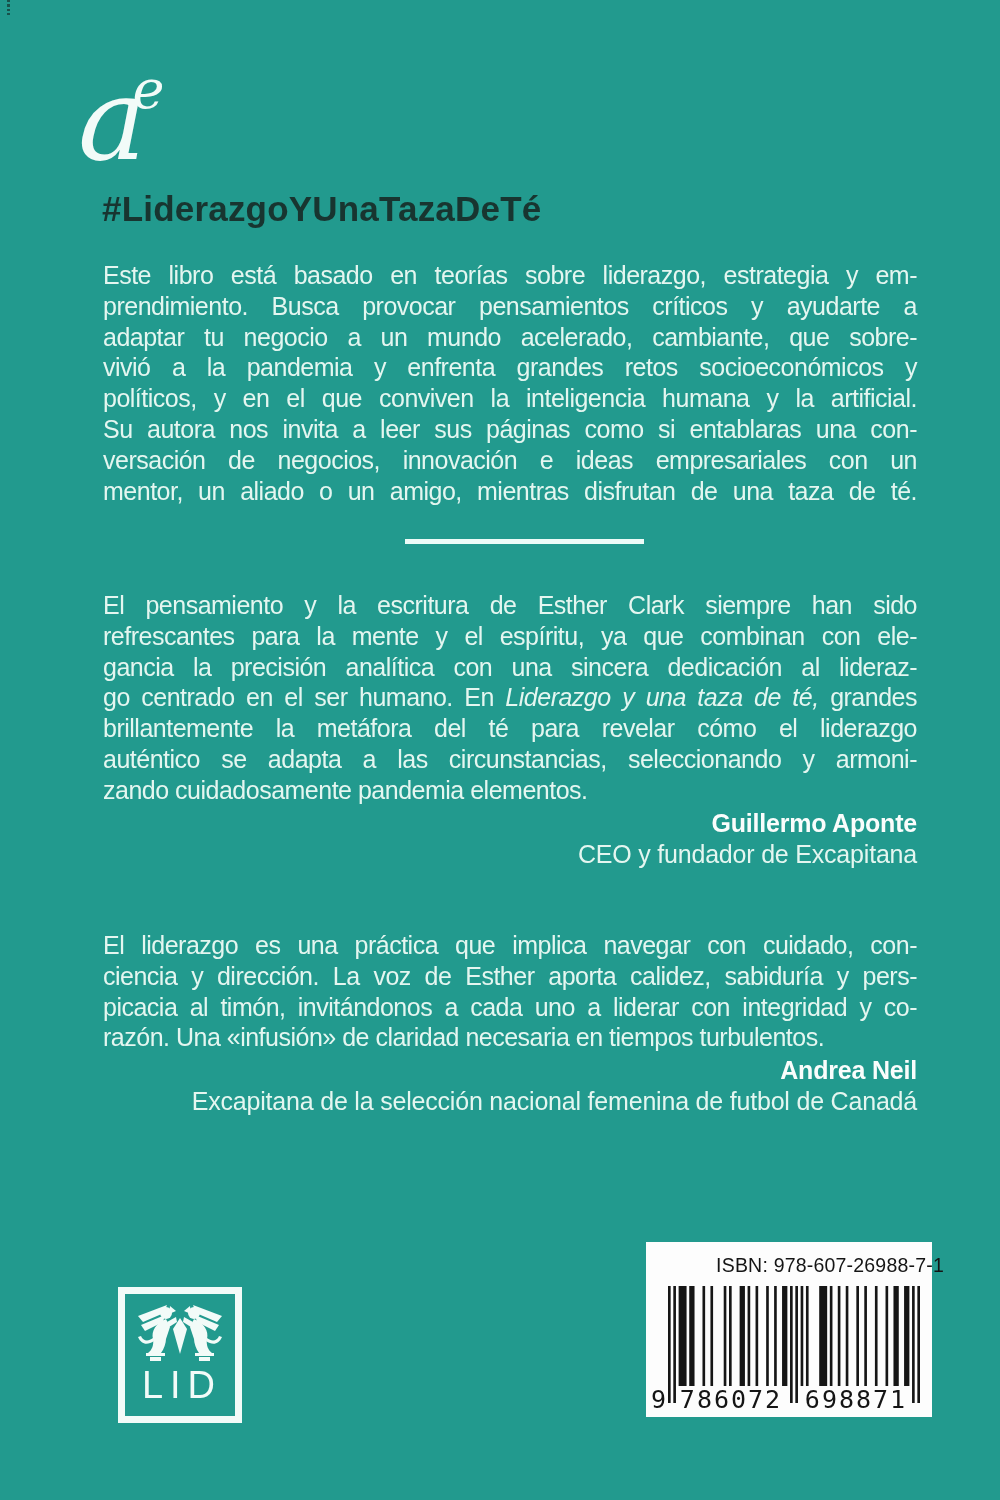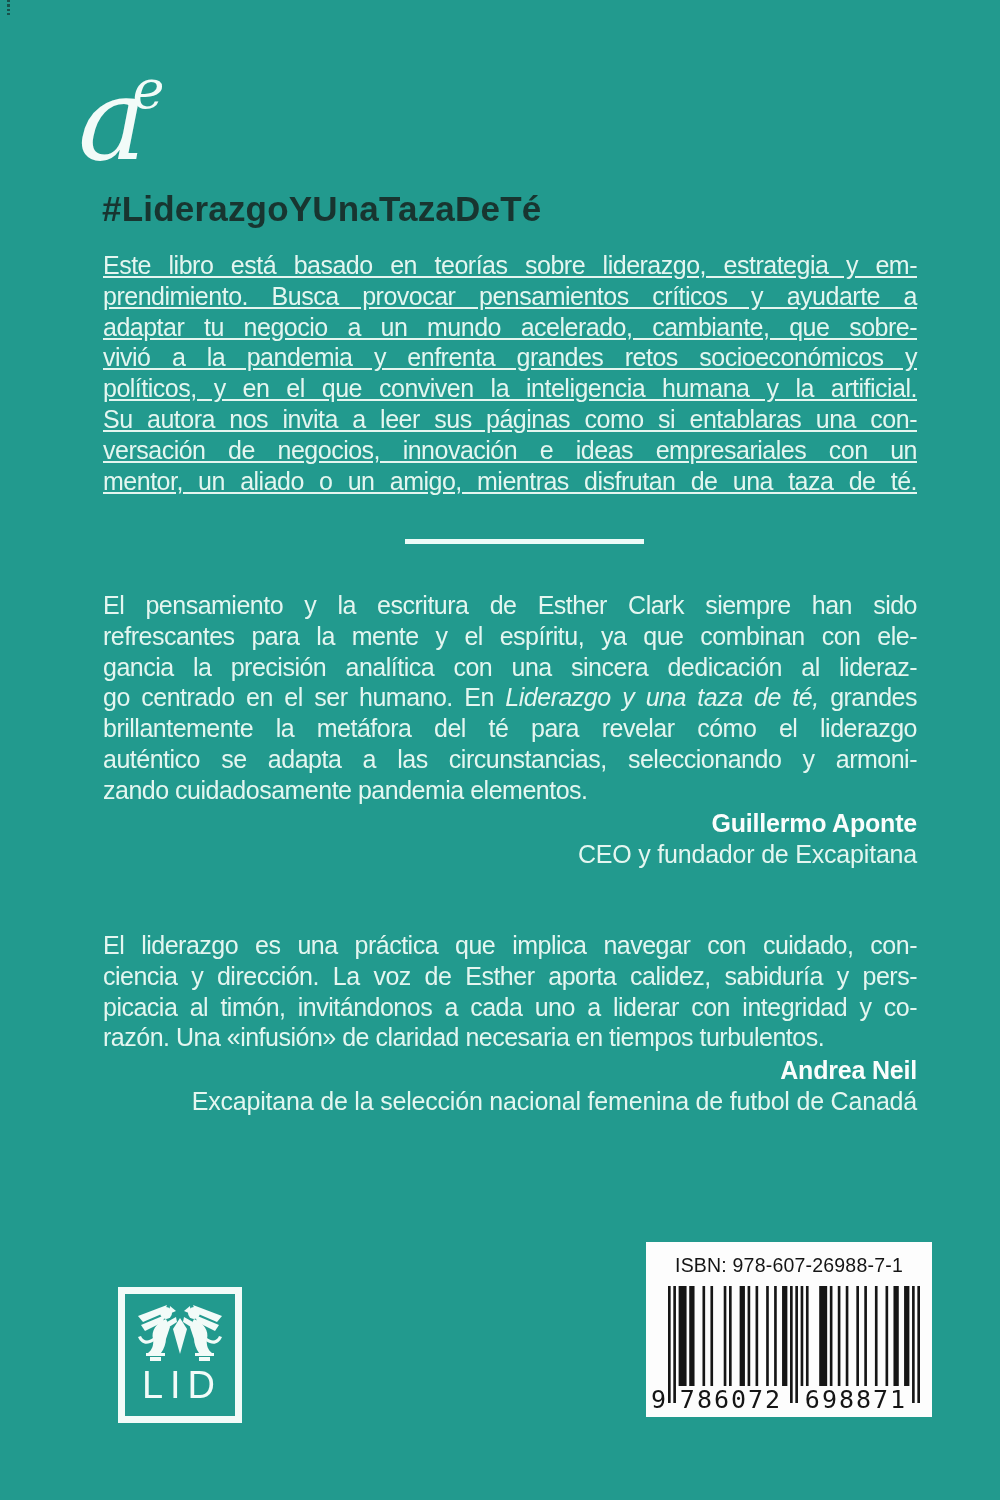--- a/index.html
+++ b/index.html
@@ -23,34 +23,34 @@
   
   .para,.attr{position:absolute;left:103px;width:814px;font-size:25px;line-height:30.8px;
     color:#e4f6f0;}
   .para{letter-spacing:-.5px;}
   .para .ln{white-space:nowrap;text-align:justify;text-align-last:justify;text-justify:inter-word;}
   .para .ln.nj{text-align:left;text-align-last:left;}
   .attr{letter-spacing:-.2px;}
   .attr .ln{white-space:nowrap;text-align:center;text-align-last:right;}
   .attr .ln.b{font-weight:bold;color:#fafdfc;}
   .it{font-style:italic;}
-  #synopsis{top:250px;text-decoration:underline;}
+  #synopsis{top:260px;}
   .divider{position:absolute;left:405px;top:539px;width:239px;height:5px;background:#ecfbf7;}
   #quote1{top:590px;}
   #attr1{top:808px;}
   #quote2{top:930px;}
   #attr2{top:1055px;}
   
   .lid{position:absolute;left:118px;top:1287px;width:110px;height:122px;
     border:7px solid #f2fbf8;text-align:center;}
   .lid svg{position:absolute;left:0;top:0;width:110px;height:122px;}
   
   .isbn-panel{position:absolute;left:646px;top:1242px;width:286px;height:175px;background:#fdfdfd;}
-  .isbn-label{position:absolute;left:0;top:12px;width:100%;text-align:center;
-    font-size:19.5px;letter-spacing:.2px;color:#151515;white-space:nowrap;}
+  .isbn-label{position:absolute;left:0;top:12px;width:100%;text-align:right;
+    font-size:19.5px;letter-spacing:.2px;color:#151515;white-space:nowrap;padding-left:12px;}
   .bars-svg{position:absolute;left:22px;top:44px;width:252px;height:117px;}
   .bc-digit{position:absolute;top:143px;font-family:"DejaVu Sans Mono", monospace;
     font-size:25px;color:#151515;white-space:nowrap;}
   #bcd0{left:0;width:20px;text-align:right;}
   #bcd1{left:32px;width:106px;text-align:center;letter-spacing:2px;}
   #bcd2{left:158px;width:104px;text-align:center;letter-spacing:2px;}
 </style>
 </head>
 <body>
 

